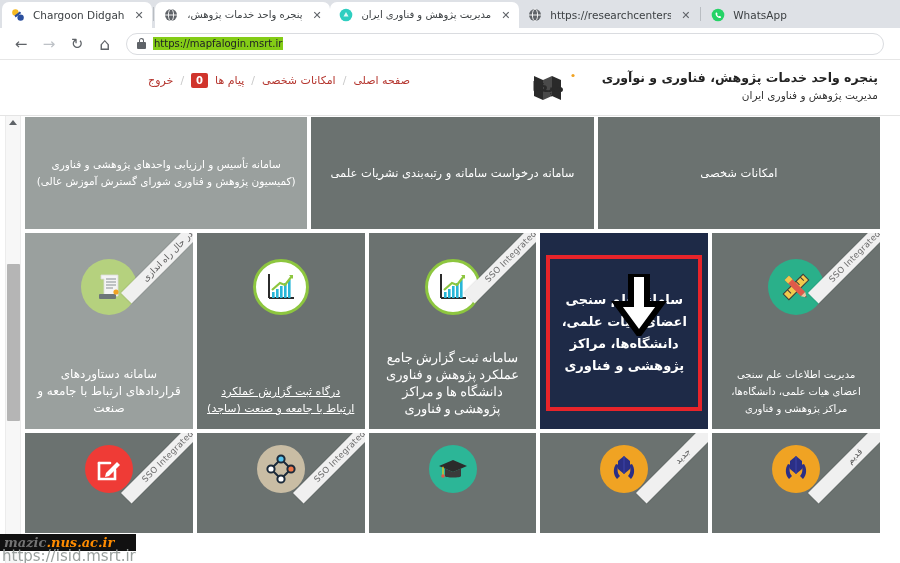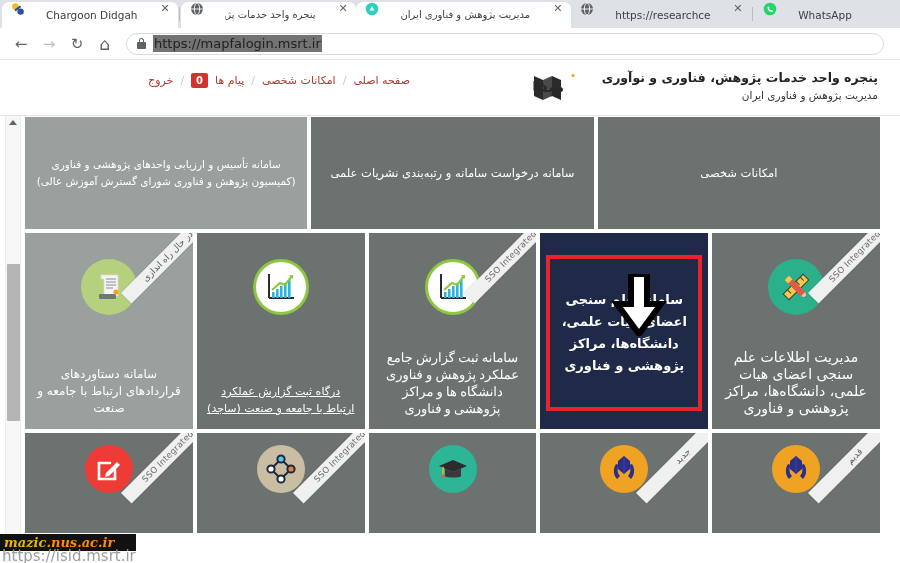--- a/index.html
+++ b/index.html
@@ -19,22 +19,22 @@
     background: #dee1e6;
     display: flex;
     align-items: flex-end;
     direction: ltr;
     padding-left: 2px;
     position: relative;
   }
   .tab {
     height: 26px;
     display: flex;
-    align-items: flex-start;
-    gap: 21px;
+    align-items: center;
+    gap: 8px;
     padding: 0 7px 0 9px;
     font-size: 10.5px;
     color: #3c4043;
     border-radius: 7px 7px 0 0;
     position: relative;
     max-width: 200px;
     min-width: 60px;
     white-space: nowrap;
     overflow: hidden;
   }
@@ -84,22 +84,22 @@
     padding: 0 10px;
     gap: 7px;
     margin-left: 6px;
     margin-right: 8px;
     overflow: hidden;
   }
   .lockicon { flex: none; width: 9px; height: 11px; position: relative; }
   .lockicon .body { position: absolute; bottom: 0; left: 0; width: 9px; height: 7px; background: #5f6368; border-radius: 1px; }
   .lockicon .shackle { position: absolute; top: 0; left: 2px; width: 5px; height: 5px; border: 1.3px solid #5f6368; border-bottom: none; border-radius: 3px 3px 0 0; }
   .urltext {
-    font-size: 13px; color: #202124;
-    background: #737373;
+    font-size: 10px; color: #202124;
+    background: #84cc16;
     padding: 1px 1px;
     white-space: nowrap;
   }
 
   
   .viewport {
     position: absolute;
     top: 61px; left: 0;
     width: 900px; height: 502px;
     background: #ffffff;
@@ -274,21 +274,21 @@
     direction: ltr;
   }
   .wm-top {
     background: #111;
     padding: 1px 4px;
     font-size: 13px; font-weight: bold; font-style: italic;
     font-family: "DejaVu Serif", "Liberation Serif", serif;
     color: #ff8c00;
     line-height: 15px;
   }
-  .wm-top .a { color: #eab308; }
+  .wm-top .a { color: #737373; }
   .wm-bot {
     color: #9aa09e;
     font-size: 15px;
     font-family: "DejaVu Sans", sans-serif;
     line-height: 13px;
     padding-left: 2px;
     margin-top: -1px;
   }
 </style>
 </head>
@@ -436,21 +436,21 @@
                 <line x1="30" y1="16" x2="30" y2="21" stroke="#3b3b3b" stroke-width="1"></line>
               </g>
               <g transform="rotate(45 20 20)">
                 <rect x="7" y="17" width="23" height="6" fill="#e05a4a"></rect>
                 <rect x="7" y="17" width="5" height="6" fill="#f2c94c"></rect>
                 <path d="M30 17 L35 20 L30 23 Z" fill="#f2c2a0"></path>
                 <path d="M33.5 18.9 L35 20 L33.5 21.1 Z" fill="#3b3b3b"></path>
               </g>
             </svg>
           </div>
-          <div class="tile-title" style="font-size:14px;line-height:17px;">مدیریت اطلاعات علم سنجی اعضای هیات علمی، دانشگاه‌ها، مراکز پژوهشی و فناوری</div>
+          <div class="tile-title" style="font-size:10px;line-height:17px;">مدیریت اطلاعات علم سنجی اعضای هیات علمی، دانشگاه‌ها، مراکز پژوهشی و فناوری</div>
         </div>
 
         <div class="tile r2 highlight">
           <div class="hl-inner">
             <div class="tile-title">سامانه علم سنجی اعضای هیات علمی، دانشگاه‌ها، مراکز پژوهشی و فناوری</div>
           </div>
         </div>
 
         <div class="tile r2">
           <div class="ribbon">SSO Integrated</div>

